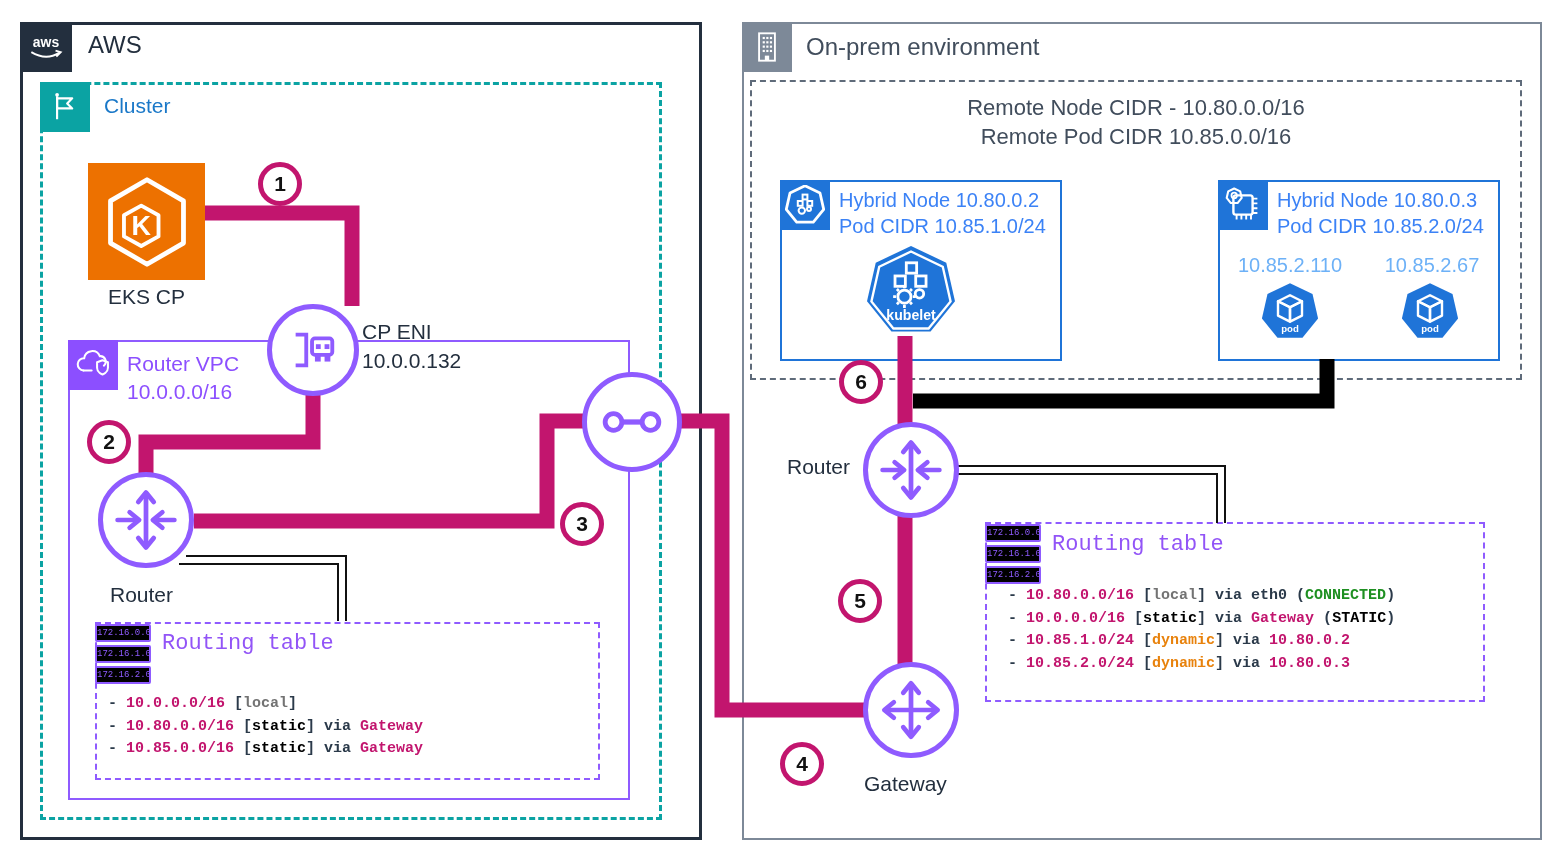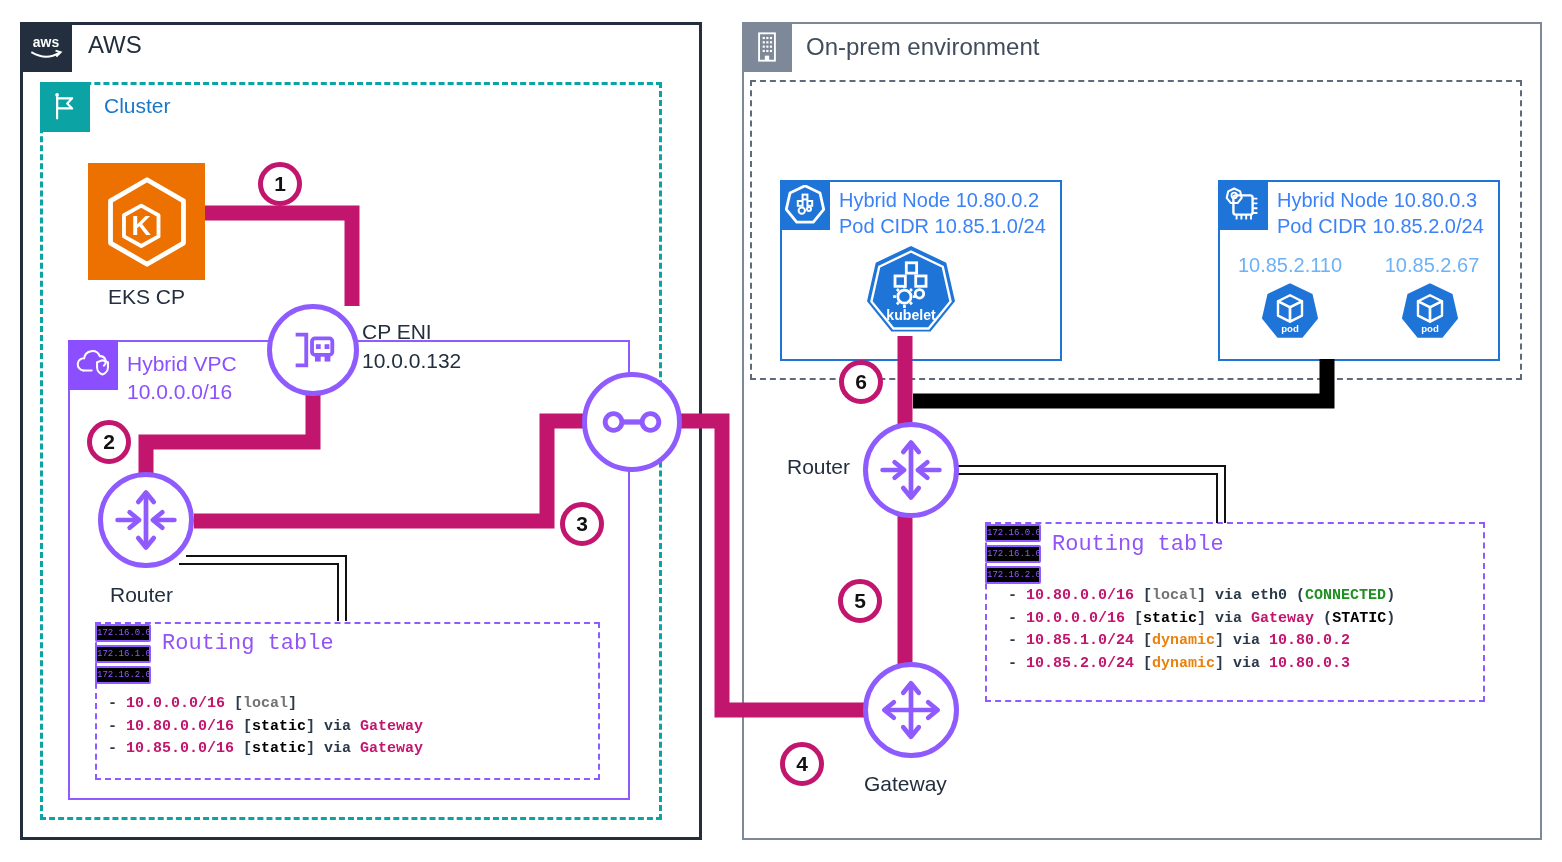--- a/index.html
+++ b/index.html
@@ -127,21 +127,21 @@
   </div>
 
   <div class="hdr vpc-hdr">
     <svg width="38" height="38" viewBox="0 0 56 56">
       <path d="M14 36 a9 9 0 0 1 1-18 a12 12 0 0 1 23-3 a8 8 0 0 1 6 14" stroke="#fff" stroke-width="3" fill="none" stroke-linecap="round"></path>
       <path d="M14 36 H26" stroke="#fff" stroke-width="3" stroke-linecap="round"></path>
       <path d="M34 24 l8 -3 8 3 v8 c0 7 -8 10 -8 10 s-8 -3 -8 -10 z" stroke="#fff" stroke-width="3" fill="none" stroke-linejoin="round"></path>
     </svg>
   </div>
   <div class="lbl vpc-text">
-    <div>Hybrid VPC</div>
+    <div>Router VPC</div>
     <div>10.0.0.0/16</div>
   </div>
 
   <div class="circle-node router1">
     <svg width="86" height="86" viewBox="-50 -50 100 100" stroke="#8f5bff" stroke-width="5.5" fill="none" stroke-linecap="round" stroke-linejoin="round">
       <path d="M0 -31 V31"></path>
         <path d="M-9 -21 L0 -32 L9 -21"></path>
         <path d="M-9 21 L0 32 L9 21"></path>
       <path d="M-33 0 H-10"></path>
         <path d="M-19 -9 L-8 0 L-19 9"></path>
@@ -186,20 +186,24 @@
           <rect x="29" y="23" width="3" height="3"></rect>
         <rect x="19" y="29" width="3" height="3"></rect>
           <rect x="24" y="29" width="3" height="3"></rect>
           <rect x="29" y="29" width="3" height="3"></rect>
         <rect x="22" y="37" width="6" height="7"></rect>
       </g>
     </svg>
   </div>
   <div class="lbl onprem-label">On-prem environment</div>
 
+  <div class="cidr-text">
+    <div>Remote Node CIDR - 10.80.0.0/16</div>
+    <div>Remote Pod CIDR 10.85.0.0/16</div>
+  </div>
 
   <div class="hdr blue-hdr" style="left:780px;top:180px;">
     <svg width="40" height="40" viewBox="0 0 100 100" stroke="#fff" fill="none">
       <polygon points="50,2 87.5,20 96.8,61 70.8,93 29.2,93 3.2,61 12.5,20" stroke-width="7" stroke-linejoin="round"></polygon>
       <rect x="44" y="24" width="12" height="12" stroke-width="5"></rect>
       <rect x="32" y="40" width="12" height="12" stroke-width="5"></rect>
       <rect x="56" y="40" width="12" height="12" stroke-width="5"></rect>
       <circle cx="42" cy="64" r="8" stroke-width="5"></circle>
       <circle cx="60" cy="60" r="5" stroke-width="5"></circle>
     </svg>

